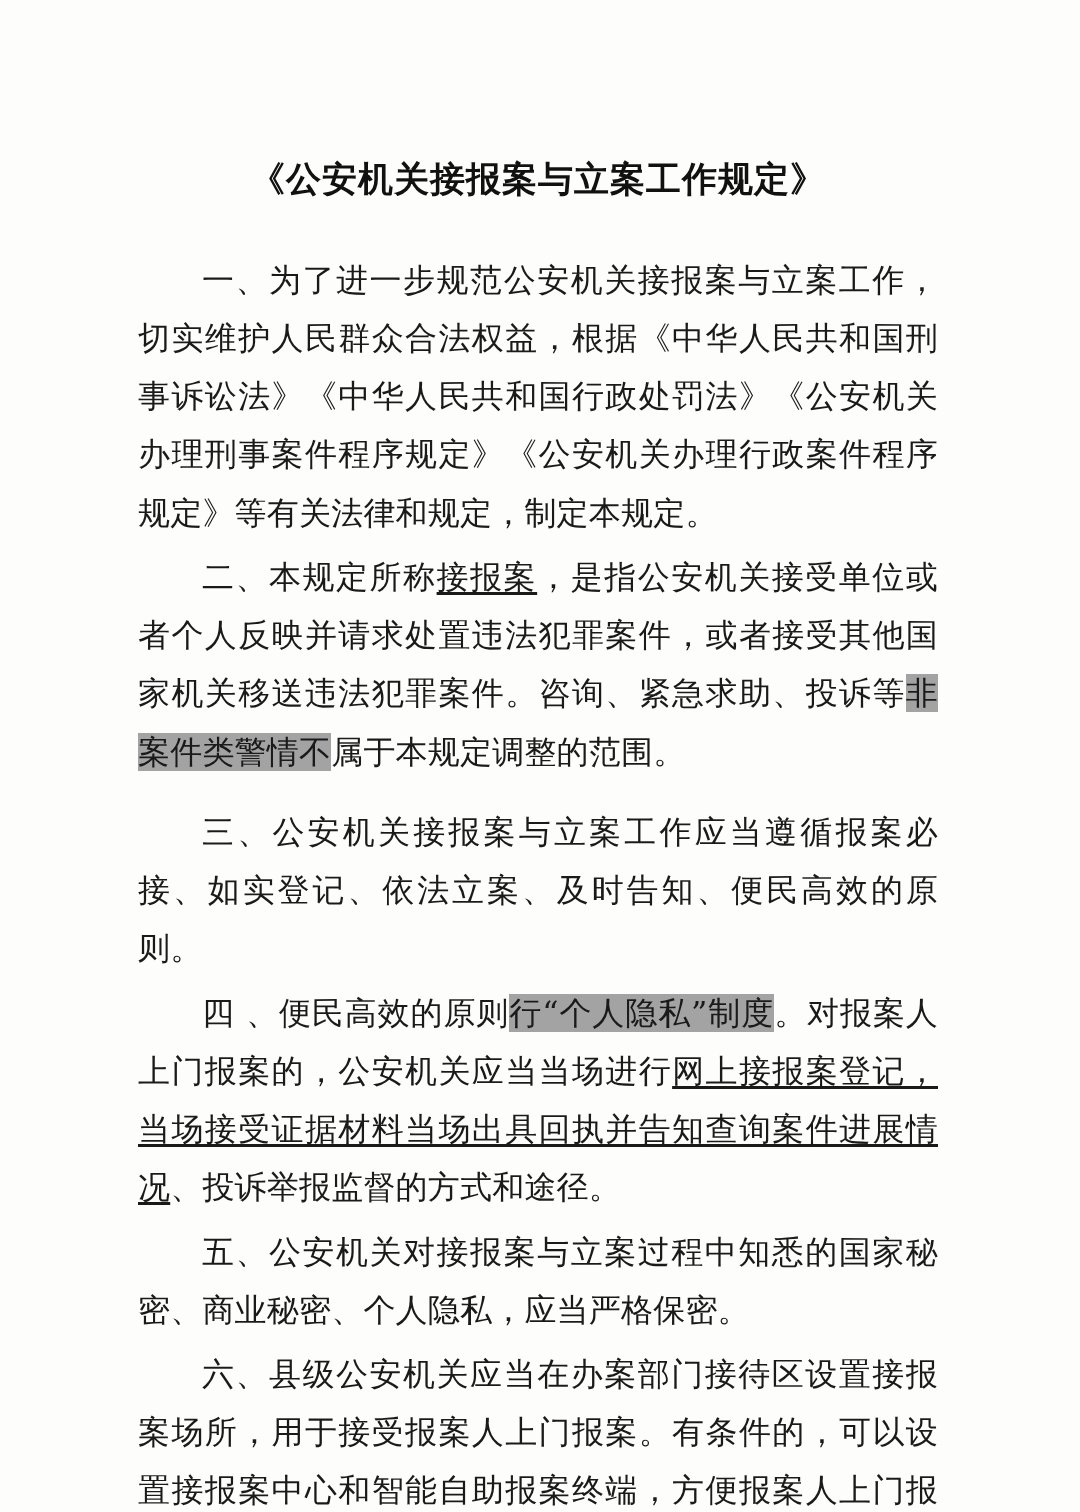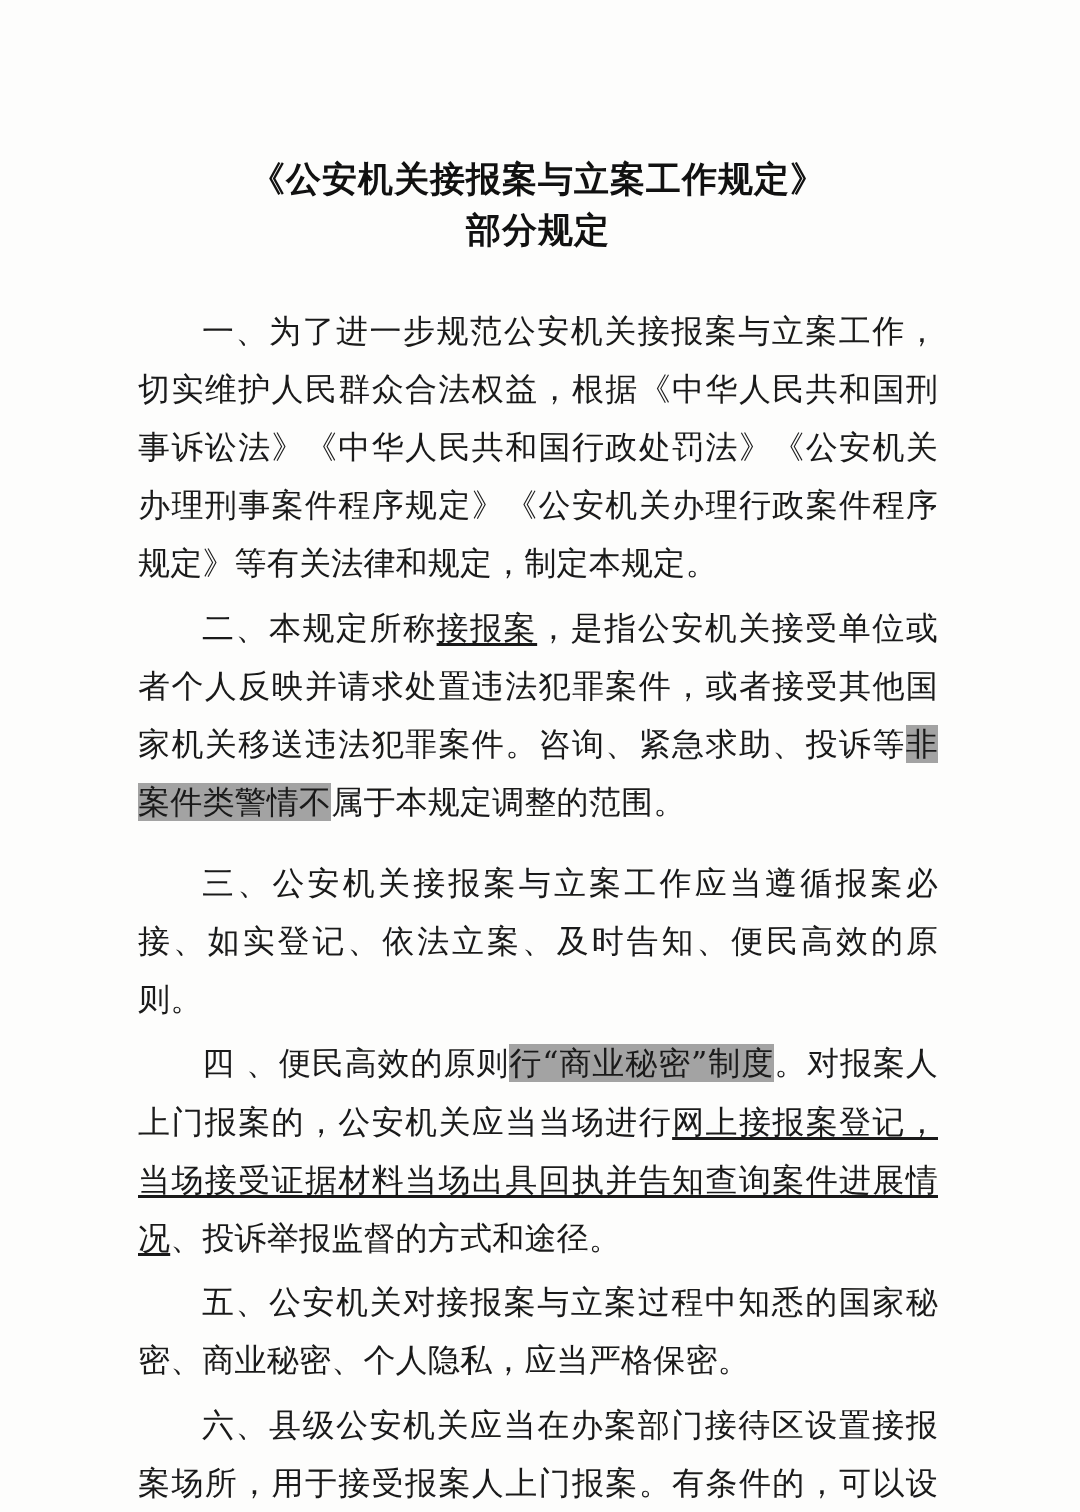--- a/index.html
+++ b/index.html
@@ -58,39 +58,38 @@
   }
 </style>
 </head>
 <body>
 
 <div class="page">
   <div class="doc">
 
     <div class="title">
       <span>《公安机关接报案与立案工作规定》</span>
-      <span class="line2">部分规定</span>
     </div>
 
     <div class="body">
 
       <p class="para">
         <span>一、为了进一步规范公安机关接报案与立案工作，切实维护人民群众合法权益，根据《中华人民共和国刑事诉讼法》《中华人民共和国行政处罚法》《公安机关办理刑事案件程序规定》《公安机关办理行政案件程序规定》等有关法律和规定，制定本规定。</span>
       </p>
 
       <p class="para">
         <span>二、本规定所称</span><span class="u">接报案</span><span>，是指公安机关接受单位或者个人反映并请求处置违法犯罪案件，或者接受其他国家机关移送违法犯罪案件。咨询、紧急求助、投诉等</span><span class="hl">非案件类警情不</span><span>属于本规定调整的范围。</span>
       </p>
 
       <p class="para spaced">
         <span>三、公安机关接报案与立案工作应当遵循报案必接、如实登记、依法立案、及时告知、便民高效的原则。</span>
       </p>
 
       <p class="para">
-        <span>四 、便民高效的原则</span><span class="hl">行“商业秘密”制度</span><span>。对报案人上门报案的，公安机关应当当场进行</span><span class="u">网上接报案登记，当场接受证据材料当场出具回执并告知查询案件进展情况</span><span>、投诉举报监督的方式和途径。</span>
+        <span>四 、便民高效的原则</span><span class="hl">行“个人隐私”制度</span><span>。对报案人上门报案的，公安机关应当当场进行</span><span class="u">网上接报案登记，当场接受证据材料当场出具回执并告知查询案件进展情况</span><span>、投诉举报监督的方式和途径。</span>
       </p>
 
       <p class="para">
         <span>五、公安机关对接报案与立案过程中知悉的国家秘密、商业秘密、个人隐私，应当严格保密。</span>
       </p>
 
       <p class="para">
         <span>六、县级公安机关应当在办案部门接待区设置接报案场所，用于接受报案人上门报案。有条件的，可以设置接报案中心和智能自助报案终端，方便报案人上门报案。违法犯罪嫌疑人自动投案的，公安机关应当按照有关规定要求，在办案区内进行询问、讯问。</span>
       </p>
 

